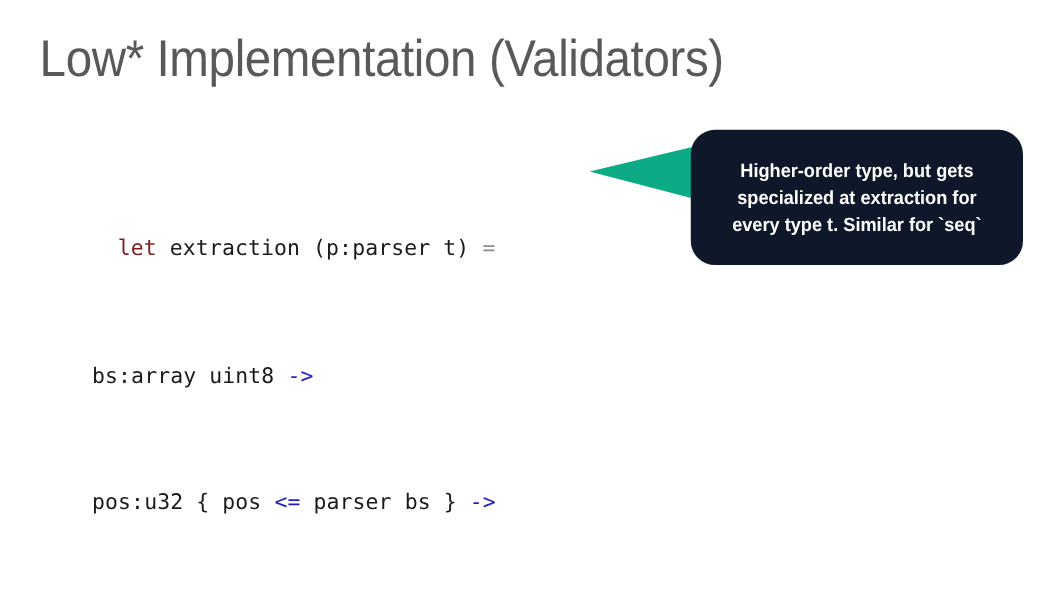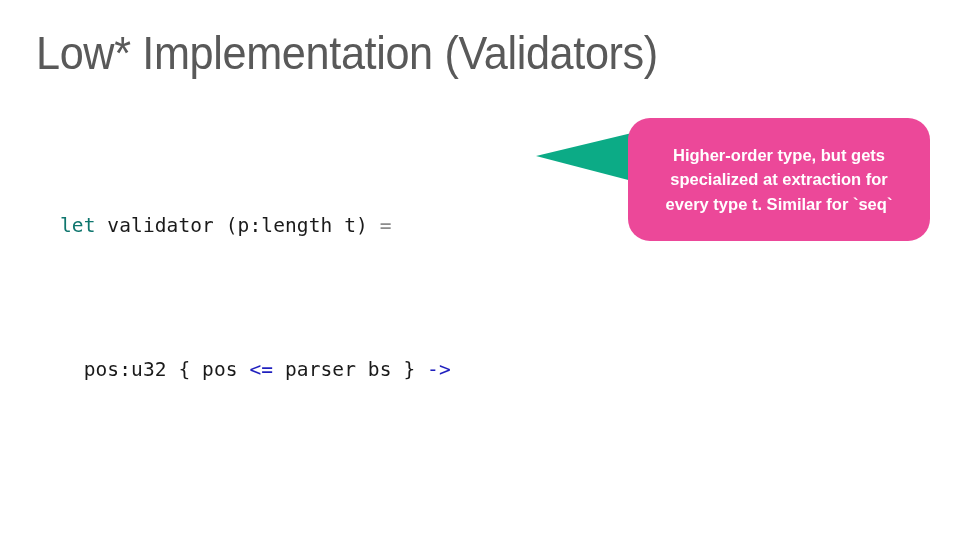--- a/index.html
+++ b/index.html
@@ -43,37 +43,37 @@
     font-size: 19.5px;
     line-height: 28.8px;
     color: #1a1a1a;
     white-space: pre;
     letter-spacing: 0.1px;
   }
   #code-block .line {
     white-space: pre;
     height: 28.8px;
   }
-  .kw   { color: #0f766e; }     
+  .kw   { color: #7f1d1d; margin-left: 47px; }     
   .op   { color: #1f1fbe; }     
   .eq   { color: #8c8c8c; }     
   .id   { color: #1a1a1a; }     
 
   
   #callout {
     position: absolute;
     left: 628px;
     top: 118px;
     width: 302px;
     height: 123px;
   }
   #callout-body {
     position: absolute;
     inset: 0;
-    background: #ec4899;
+    background: #0f172a;
     border-radius: 22px;
     box-sizing: border-box;
     display: flex;
     align-items: center;
     justify-content: center;
   }
   #callout-tail {
     position: absolute;
     left: -92px;
     top: 12px;
@@ -94,22 +94,23 @@
     transform-origin: center center;
   }
 </style>
 </head>
 <body>
 
 <div id="slide-title">Low* Implementation (Validators)</div>
 
 <div id="code-block">
 
-  <div class="line"><span class="kw">let</span><span class="id"> validator (p:length t) </span><span class="eq">=</span></div>
+  <div class="line"><span class="kw">let</span><span class="id"> extraction (p:parser t) </span><span class="eq">=</span></div>
 
+  <div class="line"><span class="id">  bs:array uint8 </span><span class="op">-&gt;</span></div>
 
   <div class="line"><span class="id">  pos:u32 { pos </span><span class="op">&lt;=</span><span class="id"> parser bs } </span><span class="op">-&gt;</span></div>
 
   
 
   
 
   
 
   

